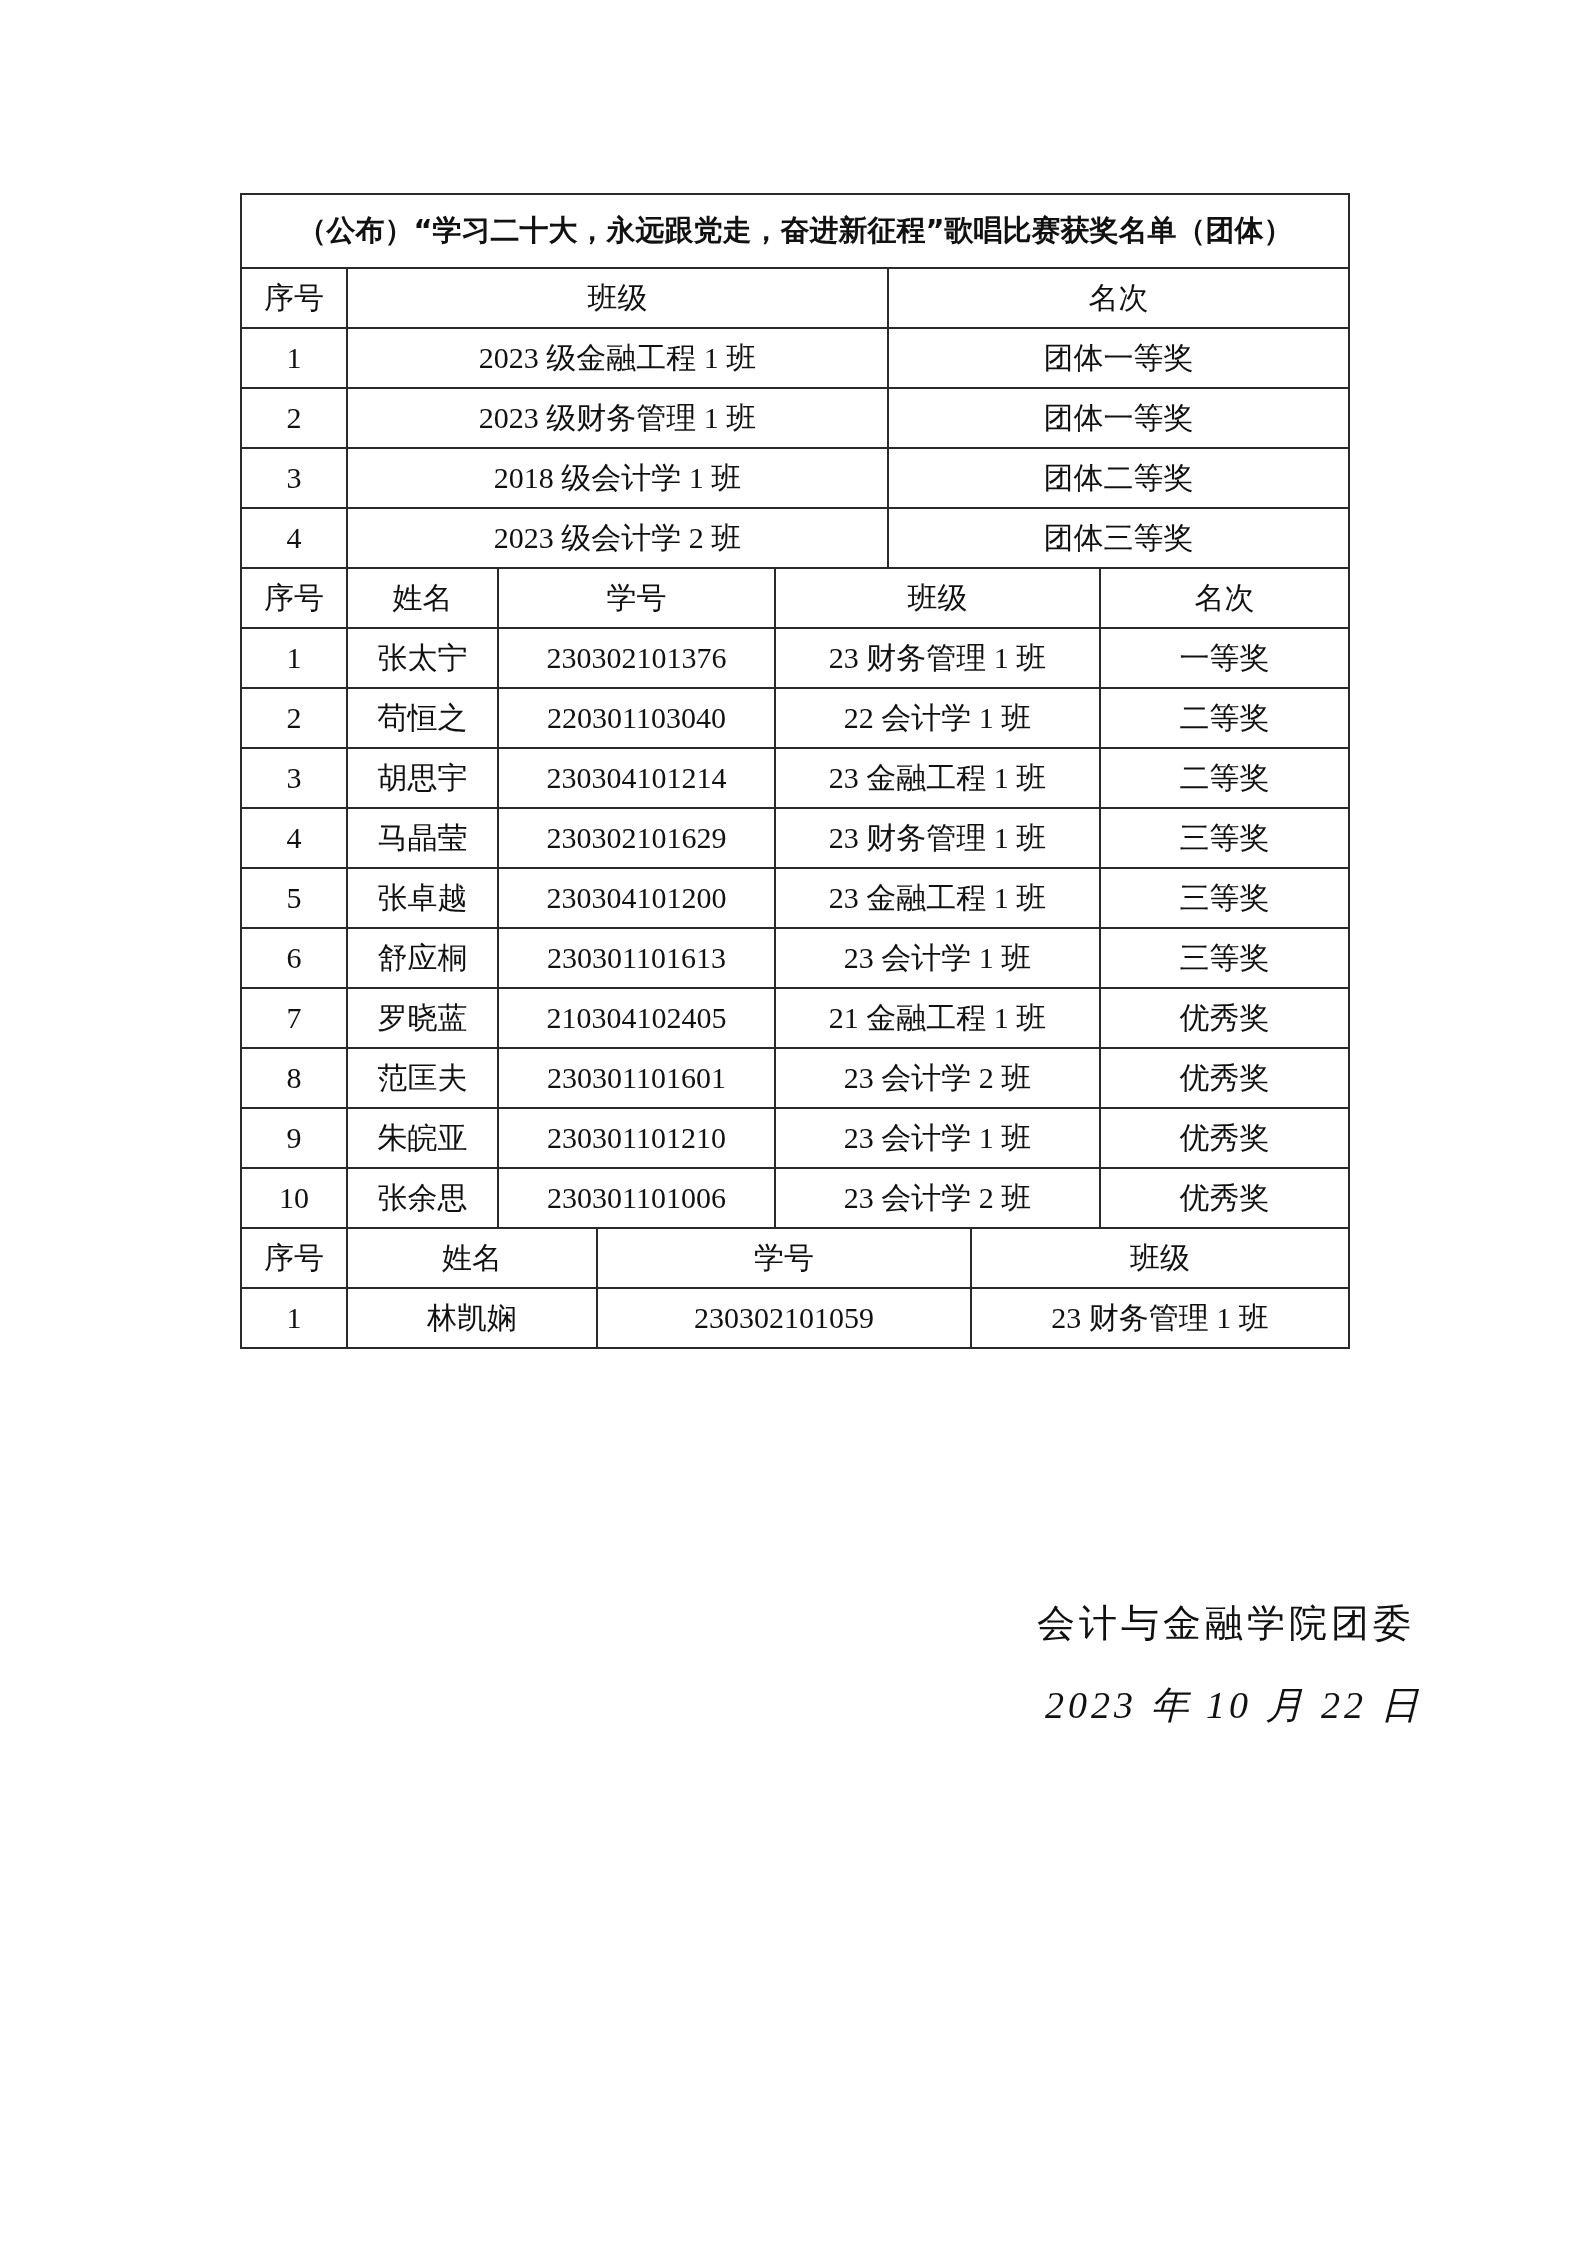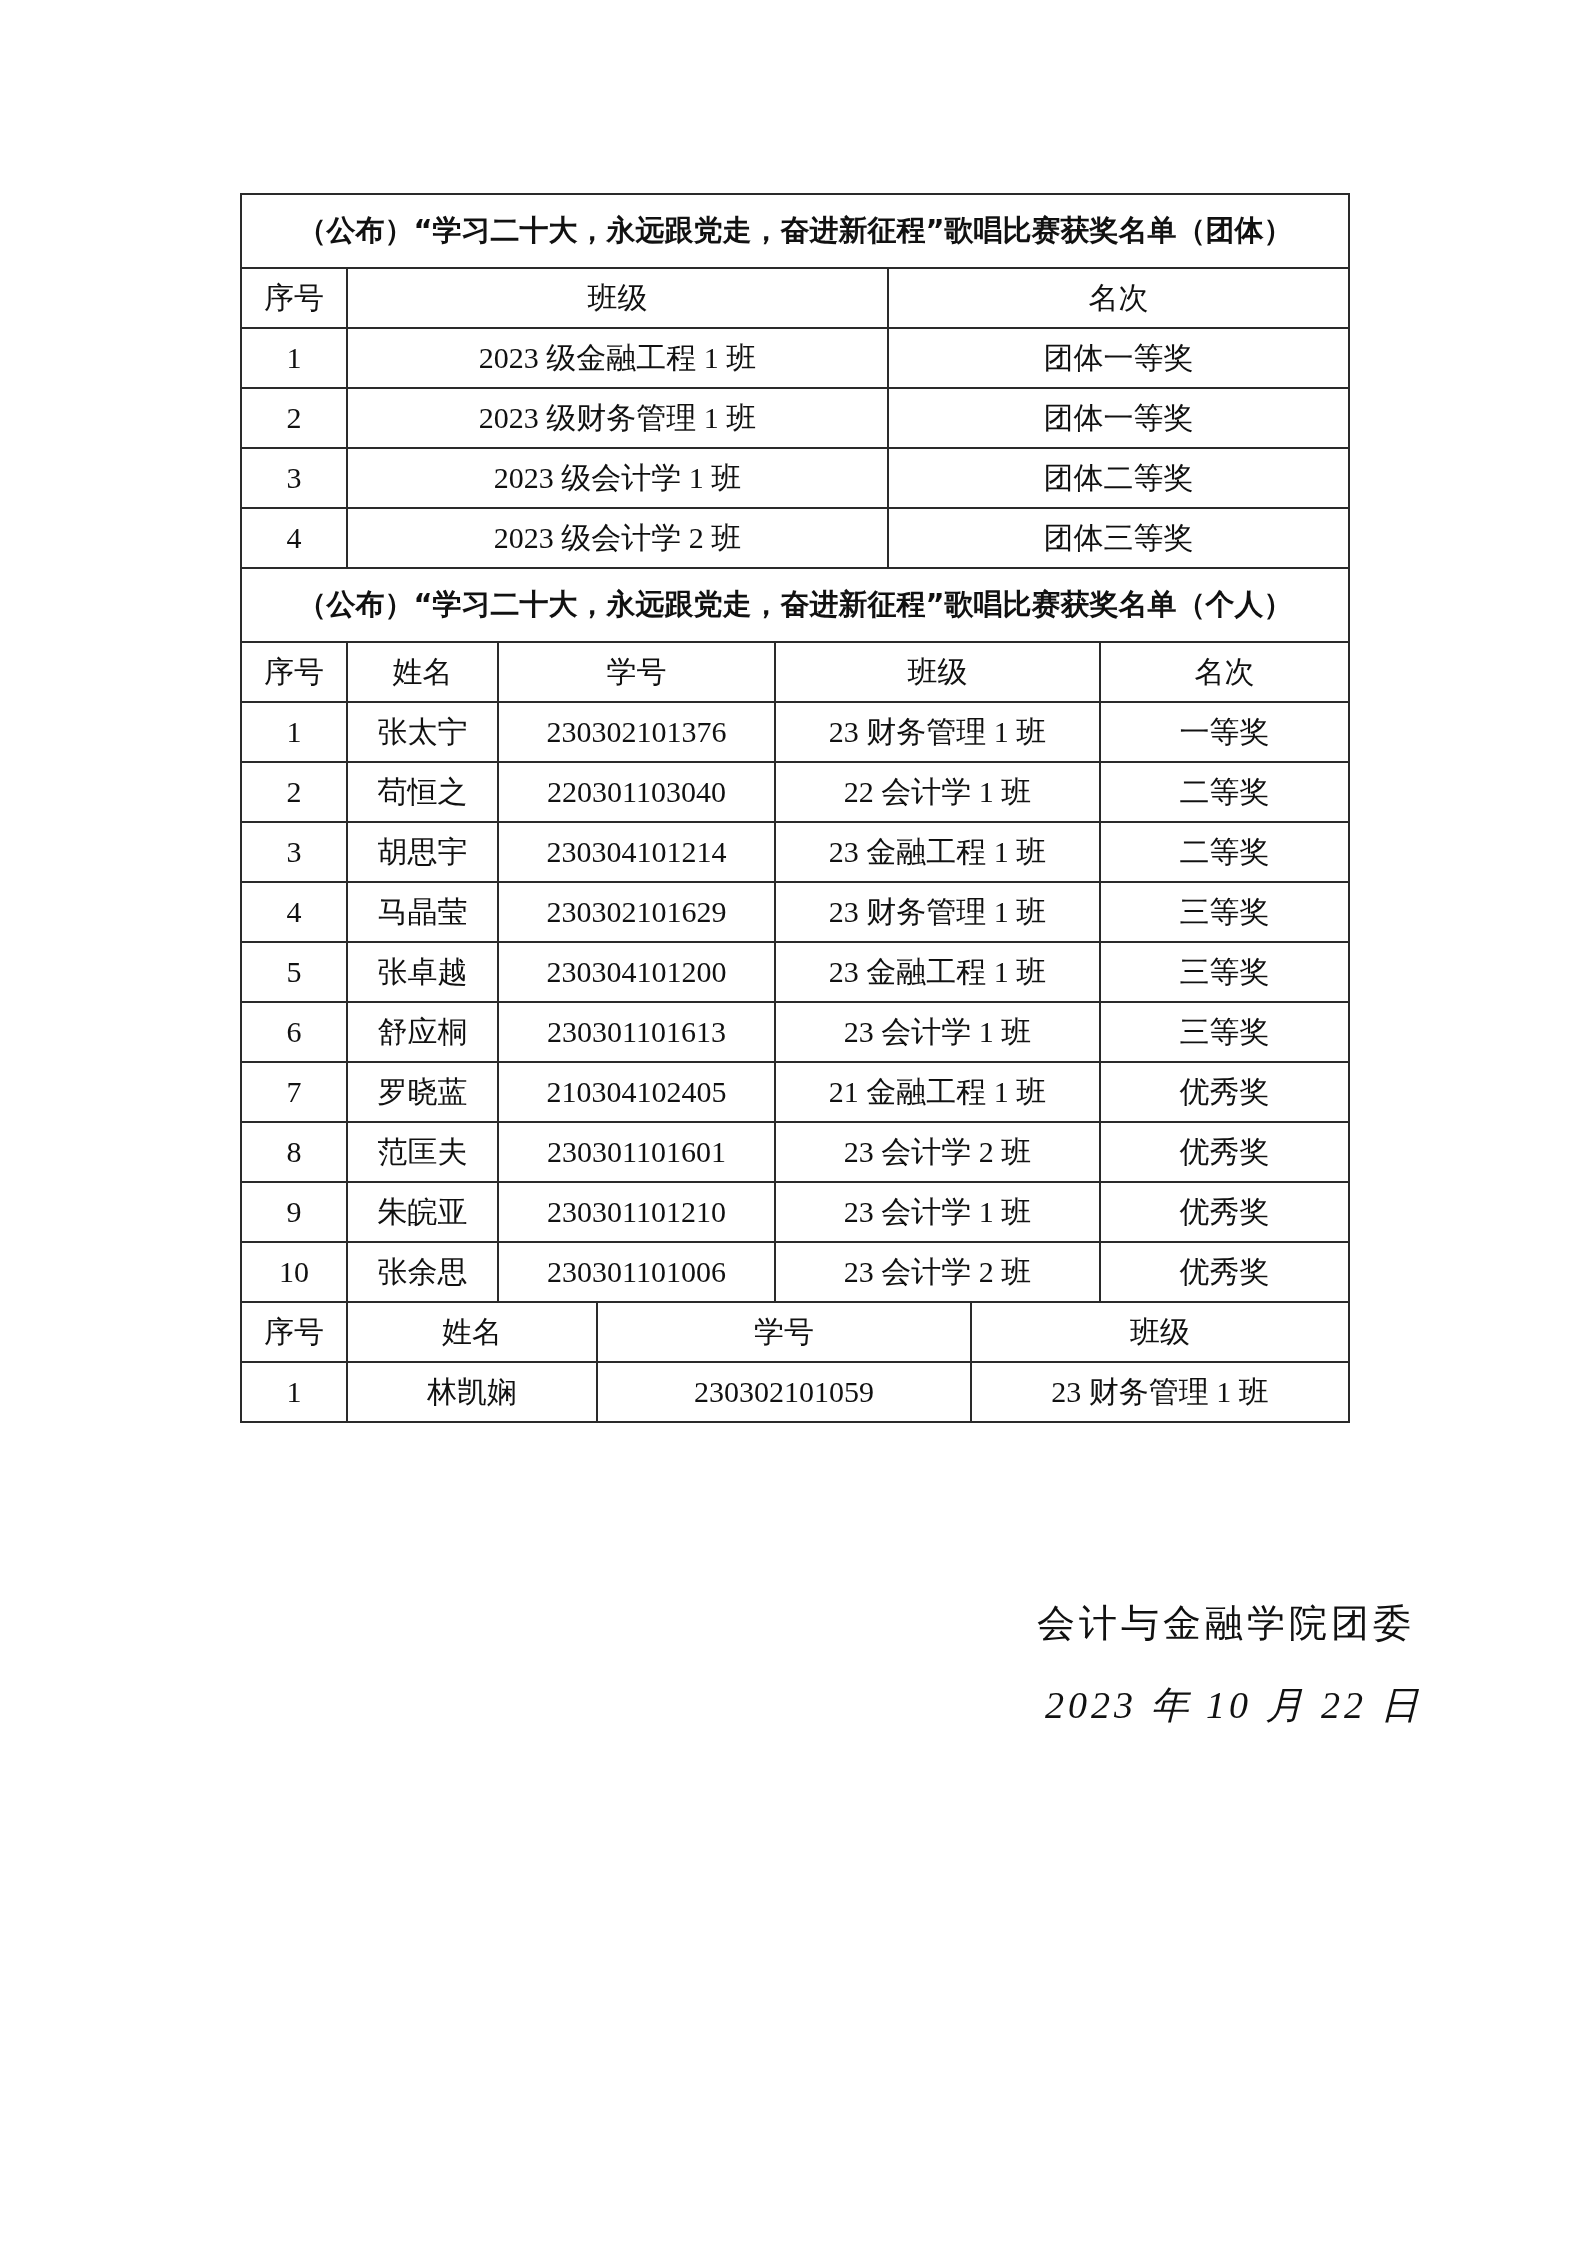--- a/index.html
+++ b/index.html
@@ -41,43 +41,40 @@
       <td>2023 级金融工程 1 班</td>
       <td>团体一等奖</td>
     </tr>
     <tr>
       <td>2</td>
       <td>2023 级财务管理 1 班</td>
       <td>团体一等奖</td>
     </tr>
     <tr>
       <td>3</td>
-      <td>2023 级会计学 1 班</td>
+      <td>2018 级会计学 1 班</td>
       <td>团体二等奖</td>
     </tr>
     <tr>
       <td>4</td>
       <td>2023 级会计学 2 班</td>
       <td>团体三等奖</td>
     </tr>
   </tbody>
     </table>
 
   <table class="sec">
     <colgroup>
         <col style="width:106px">
         <col style="width:151px">
         <col style="width:277px">
         <col style="width:325px">
         <col style="width:249px">
       </colgroup>
     <tbody>
-        <tr>
-      <td colspan="5" class="title">（公布）“学习二十大，永远跟党走，奋进新征程”歌唱比赛获奖名单（个人）</td>
-    </tr>
     <tr>
       <td>序号</td>
       <td>姓名</td>
       <td>学号</td>
       <td>班级</td>
       <td>名次</td>
     </tr>
     <tr>
       <td>1</td>
       <td>张太宁</td>

